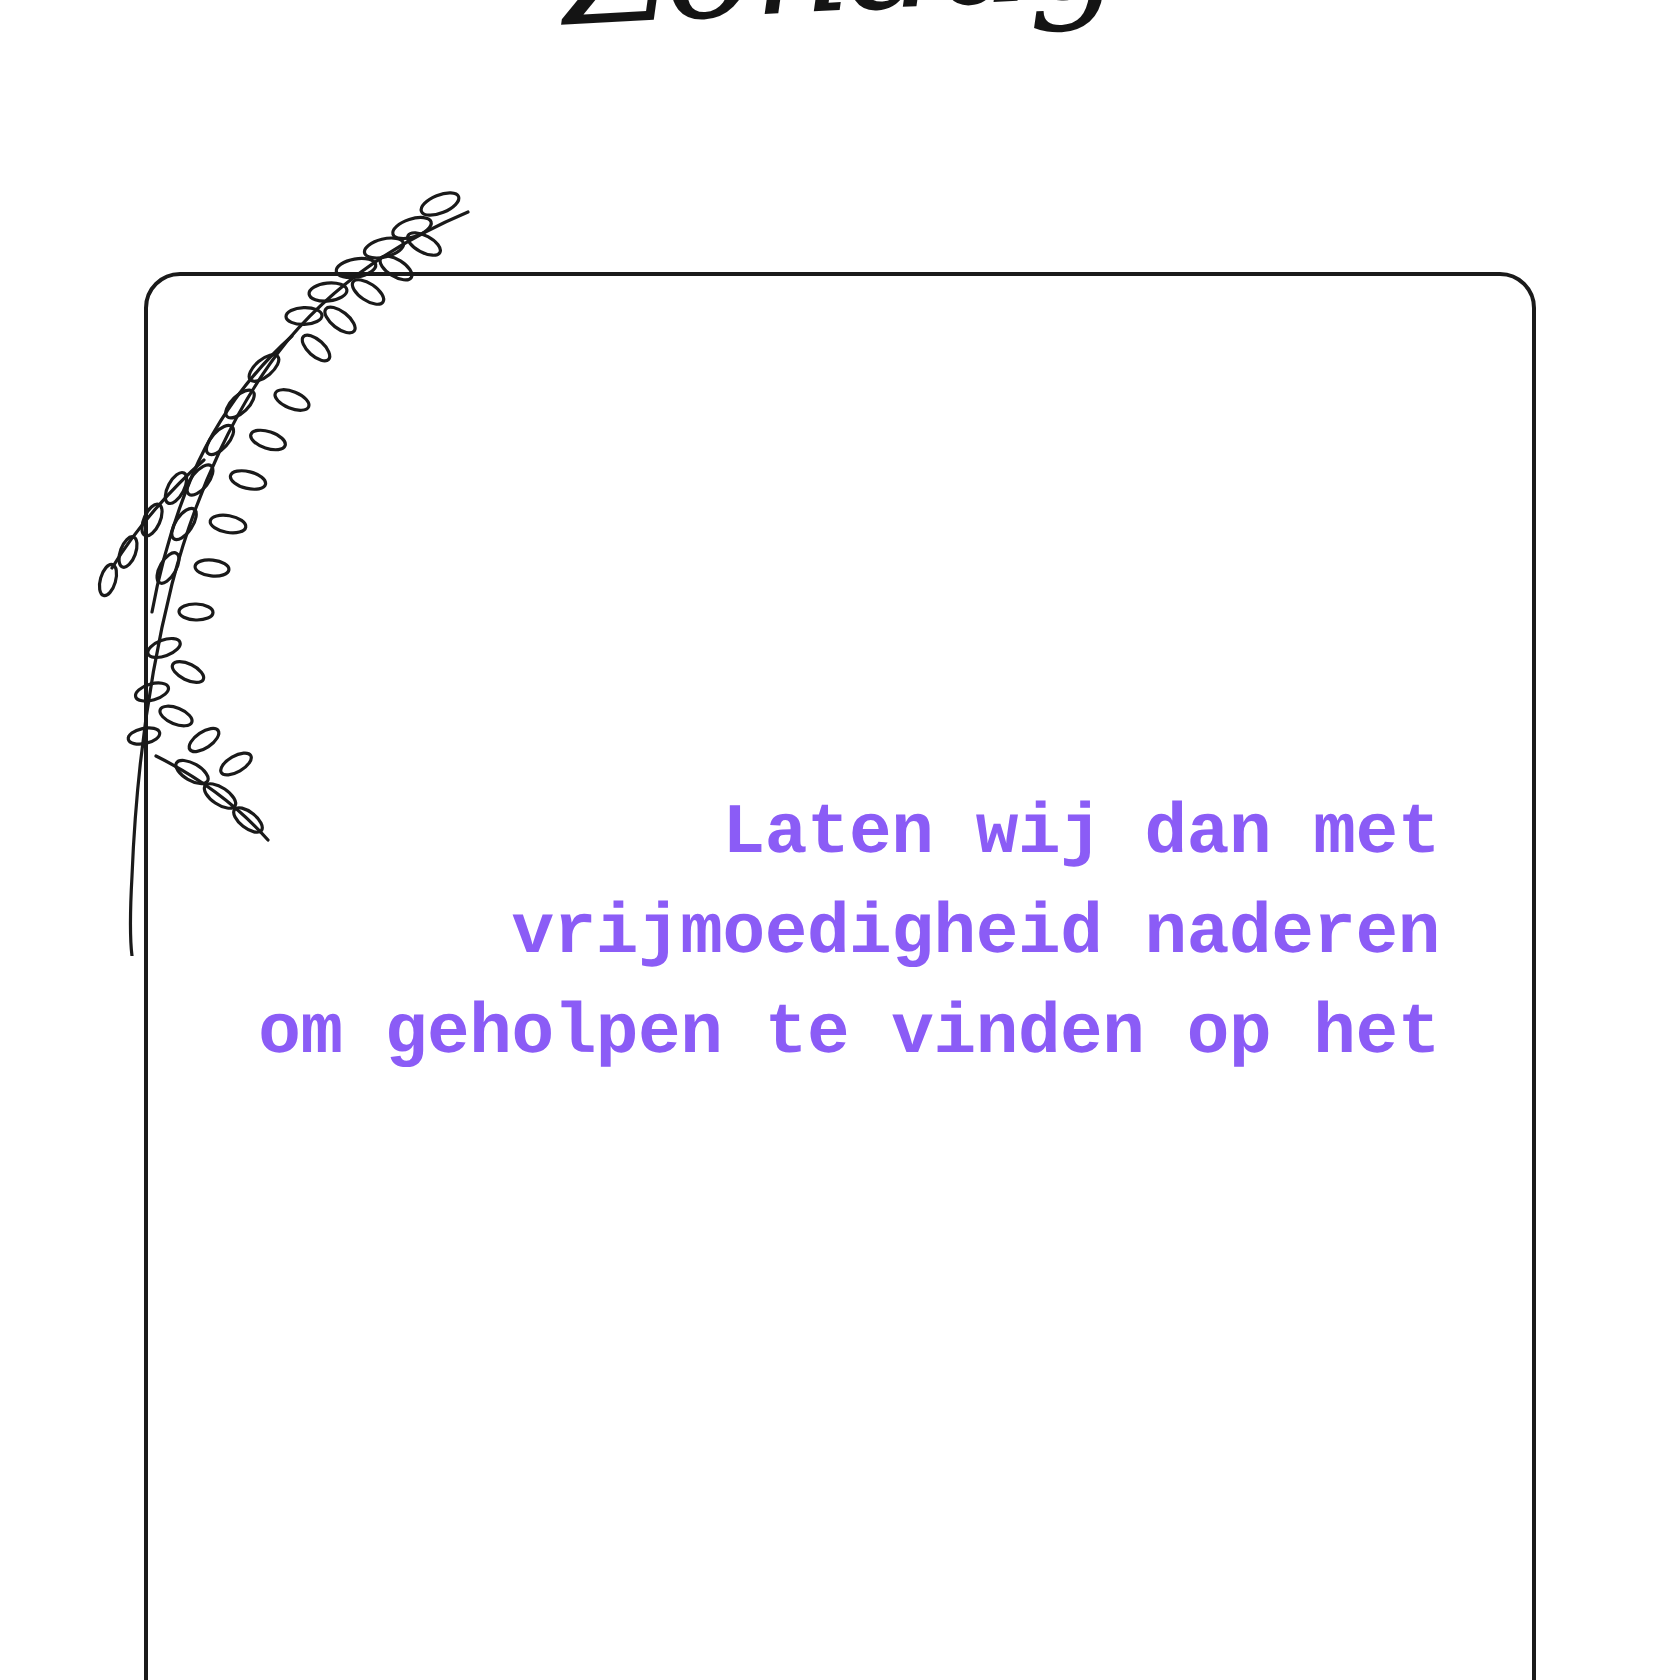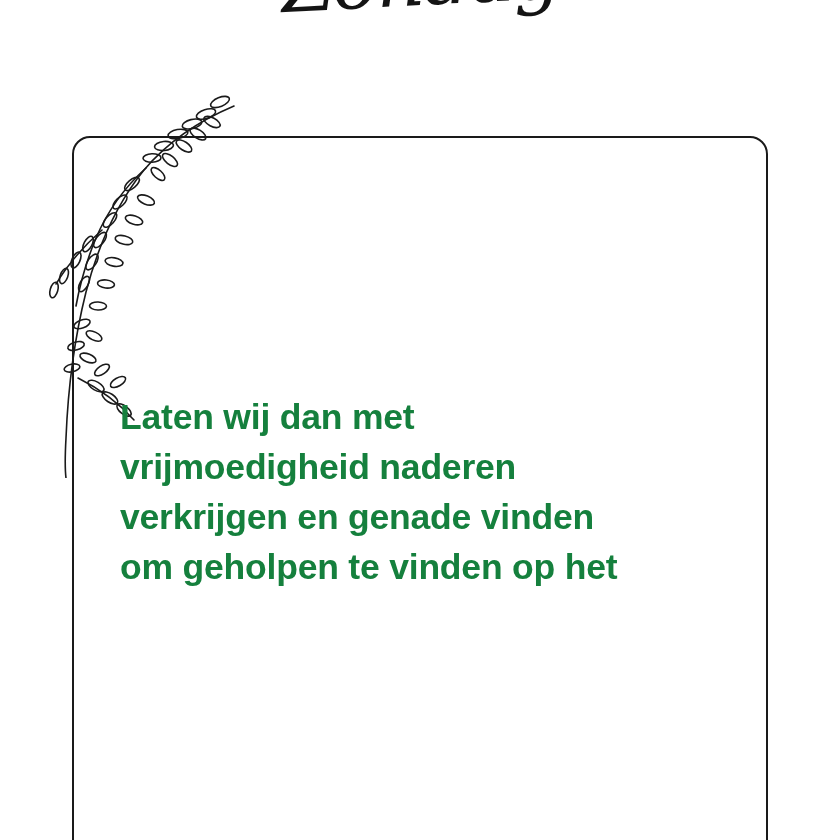--- a/index.html
+++ b/index.html
@@ -55,23 +55,23 @@
     width: 260px;
     height: 400px;
   }
 
   
   .verse {
     position: absolute;
     left: 120px;
     top: 392px;
     width: 600px;
-    text-align: left;
-    color: #15803d;
-    font-family: Liberation Sans, sans-serif;
+    text-align: right;
+    color: #8b5cf6;
+    font-family: Liberation Mono, monospace;
     font-weight: 700;
     font-size: 35.5px;
     line-height: 50px;
     letter-spacing: -0.2px;
   }
   .verse .line {
     display: block;
     white-space: nowrap;
   }
 </style>
@@ -149,17 +149,16 @@
           <ellipse cx="96" cy="292" rx="8.5" ry="4" transform="rotate(-34 96 292)"></ellipse>
           <ellipse cx="112" cy="304" rx="8.5" ry="4" transform="rotate(-30 112 304)"></ellipse>
         </g>
       </g>
     </svg>
   </div>
 
   <div class="verse">
     <span class="line">Laten wij dan met</span>
     <span class="line">vrijmoedigheid naderen</span>
-    <span class="line">verkrijgen en genade vinden</span>
     <span class="line">om geholpen te vinden op het</span>
   </div>
 
 </div>
 
 </body></html>

